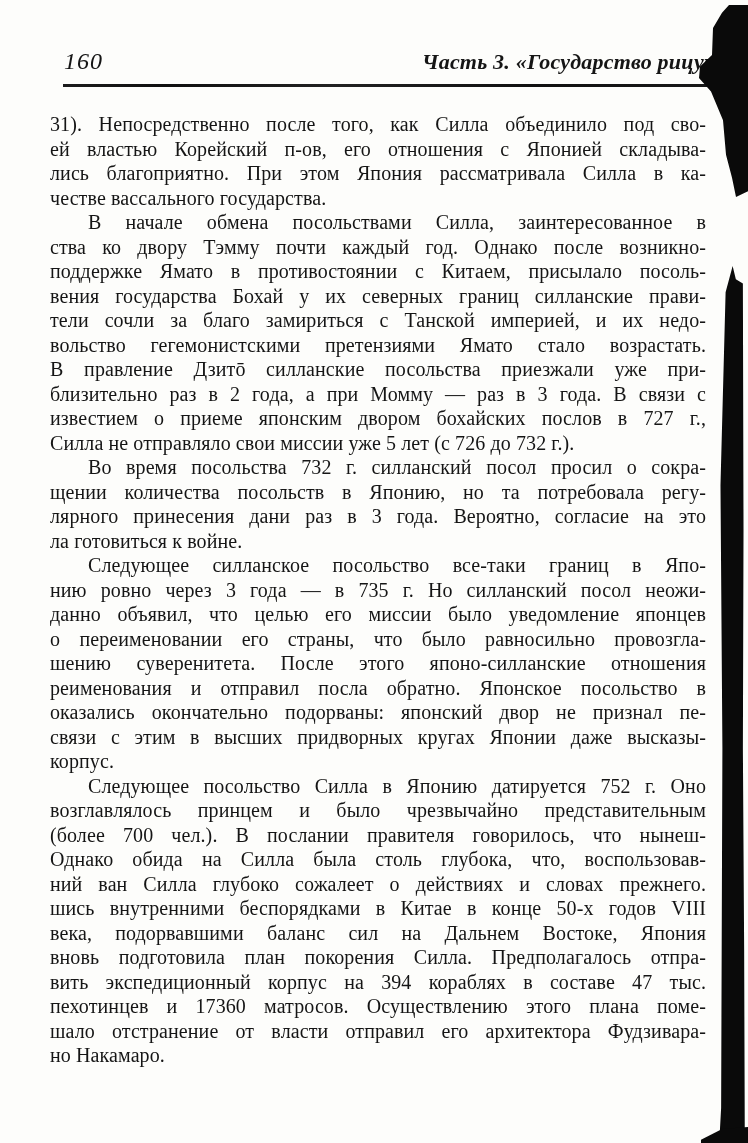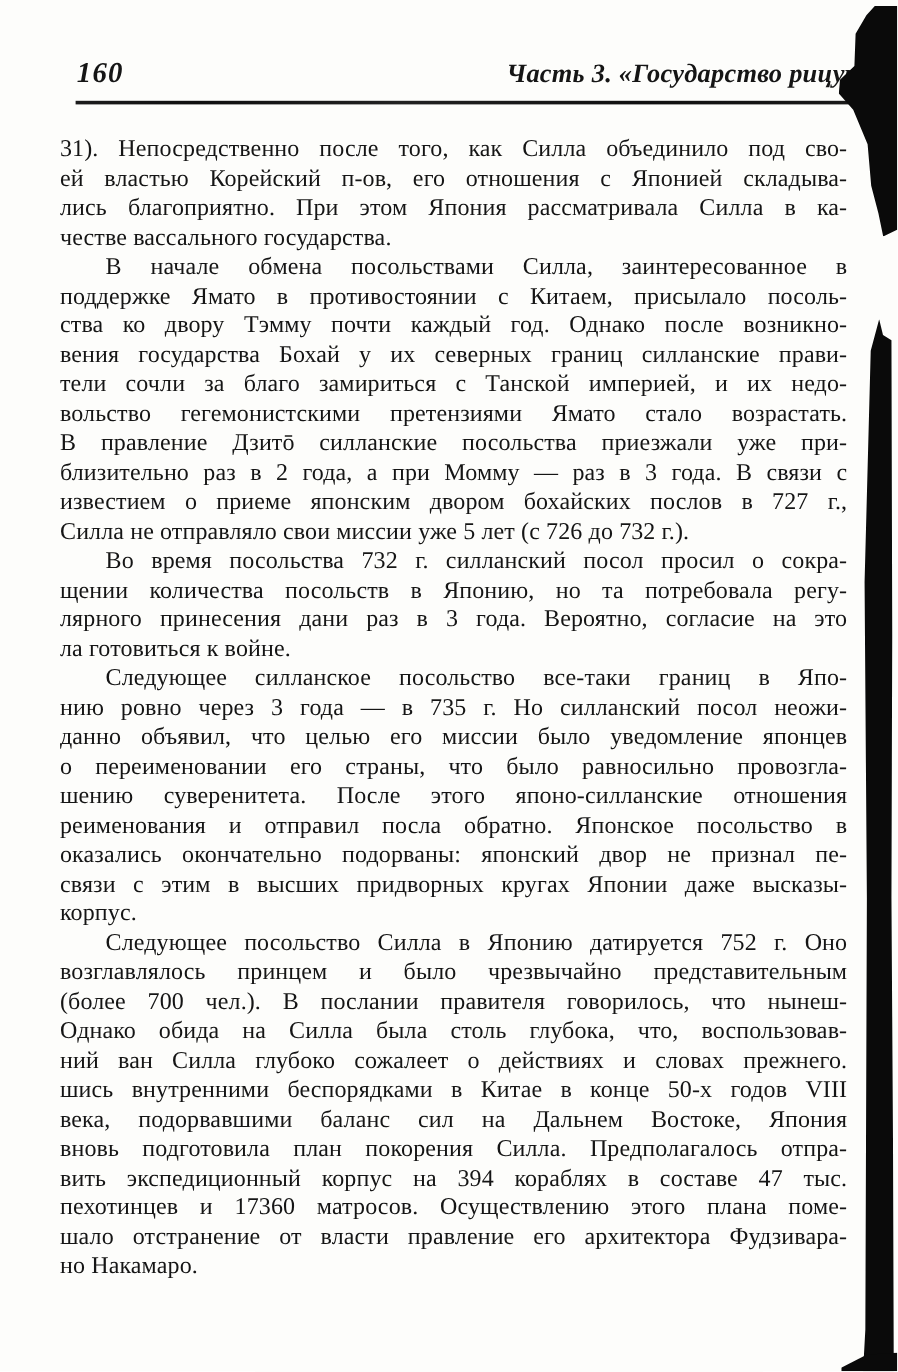--- a/index.html
+++ b/index.html
@@ -21,21 +21,21 @@
     position: absolute;
     left: 64px;
     top: 48px;
     width: 672px;
     display: flex;
     justify-content: space-between;
     align-items: baseline;
   }
   .page-number {
     font-size: 24px;
-    font-weight: bold;
+    font-weight: normal;
     font-style: italic;
     letter-spacing: 1px;
   }
   .chapter-title {
     font-size: 22px;
     font-weight: bold;
     font-style: italic;
     letter-spacing: 0.2px;
   }
   .header-rule {
@@ -107,22 +107,22 @@
   </header>
 
   <div class="header-rule"></div>
 
   <main class="body-text">
       <div class="line">31). Непосредственно после того, как Силла объединило под сво-</div>
       <div class="line">ей властью Корейский п-ов, его отношения с Японией складыва-</div>
       <div class="line">лись благоприятно. При этом Япония рассматривала Силла в ка-</div>
       <div class="line last">честве вассального государства.</div>
       <div class="line indent">В начале обмена посольствами Силла, заинтересованное в</div>
+      <div class="line">ства ко двору Тэмму почти каждый год. Однако после возникно-</div>
       <div class="line">поддержке Ямато в противостоянии с Китаем, присылало посоль-</div>
-      <div class="line">ства ко двору Тэмму почти каждый год. Однако после возникно-</div>
       <div class="line">вения государства Бохай у их северных границ силланские прави-</div>
       <div class="line">тели сочли за благо замириться с Танской империей, и их недо-</div>
       <div class="line">вольство гегемонистскими претензиями Ямато стало возрастать.</div>
       <div class="line">В правление Дзитō силланские посольства приезжали уже при-</div>
       <div class="line">близительно раз в 2 года, а при Момму — раз в 3 года. В связи с</div>
       <div class="line">известием о приеме японским двором бохайских послов в 727 г.,</div>
       <div class="line last">Силла не отправляло свои  миссии уже 5 лет (с 726 до 732 г.).</div>
       <div class="line indent">Во время посольства 732 г. силланский посол просил о сокра-</div>
       <div class="line">щении количества посольств в Японию, но та потребовала регу-</div>
       <div class="line">лярного принесения дани раз в 3 года. Вероятно, согласие на это</div>
@@ -139,21 +139,21 @@
       <div class="line indent">Следующее посольство Силла в Японию датируется 752 г. Оно</div>
       <div class="line">возглавлялось принцем и было чрезвычайно представительным</div>
       <div class="line">(более 700 чел.). В послании правителя говорилось, что нынеш-</div>
       <div class="line">Однако обида на Силла была столь глубока, что, воспользовав-</div>
       <div class="line">ний ван Силла глубоко сожалеет о действиях и словах прежнего.</div>
       <div class="line">шись внутренними беспорядками в Китае в конце 50-х годов VIII</div>
       <div class="line">века, подорвавшими баланс сил на Дальнем Востоке, Япония</div>
       <div class="line">вновь подготовила план покорения Силла. Предполагалось отпра-</div>
       <div class="line">вить экспедиционный корпус на 394 кораблях в составе 47 тыс.</div>
       <div class="line">пехотинцев и 17360 матросов. Осуществлению этого плана поме-</div>
-      <div class="line">шало отстранение от власти правление его архитектора Фудзивара-</div>
+      <div class="line">шало отстранение от власти отправил его архитектора Фудзивара-</div>
       <div class="line last">но Накамаро.</div>
     </main>
 
   <div class="scan-artifact artifact-top"></div>
   <div class="scan-artifact artifact-long"></div>
   <div class="scan-artifact artifact-foot"></div>
 
 </div>
 
 </body></html>

